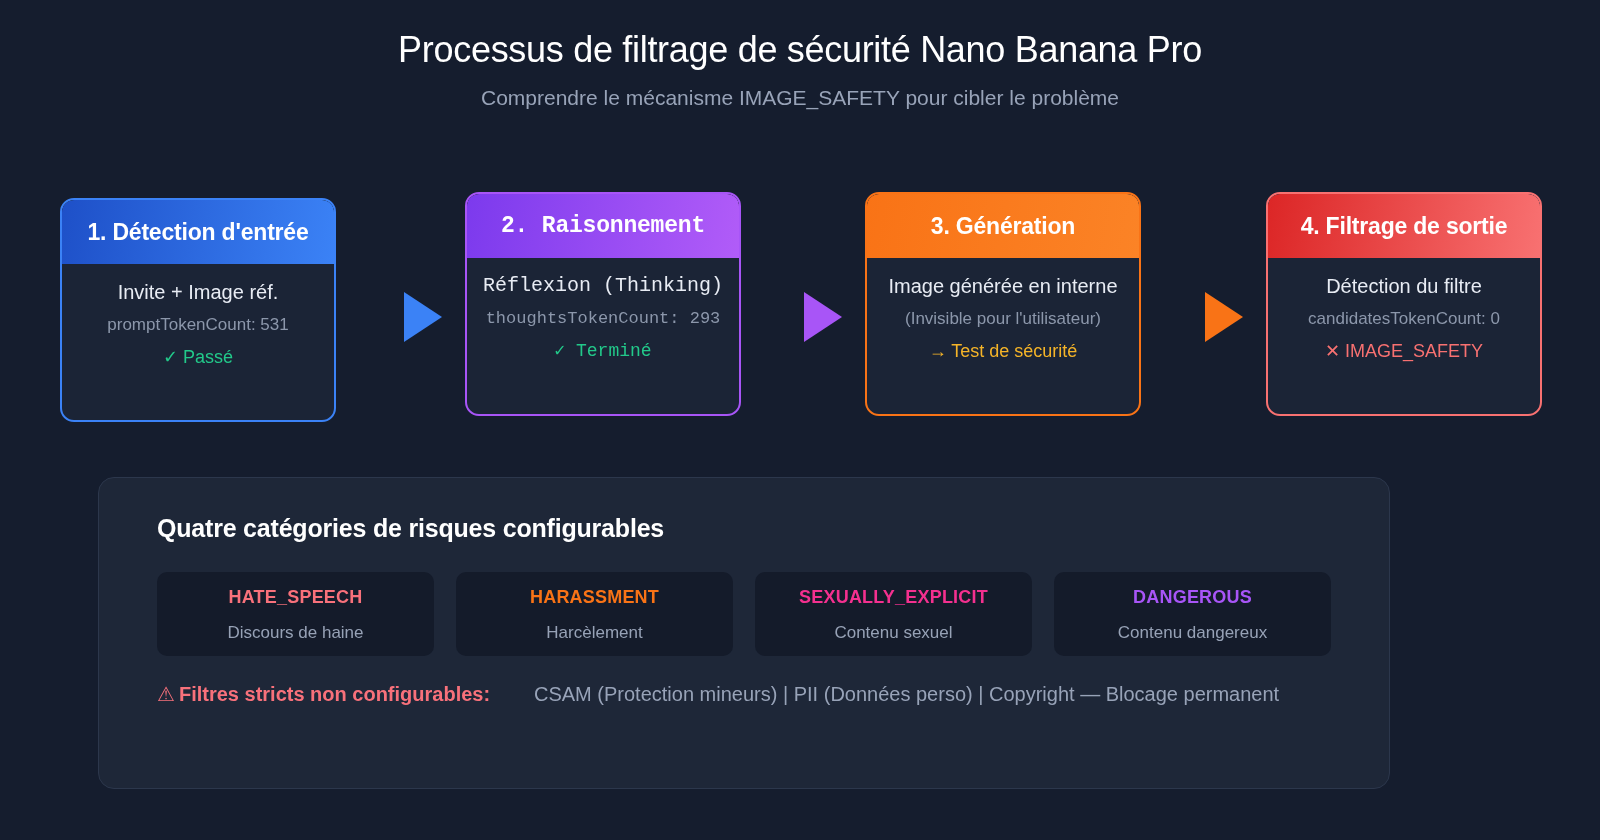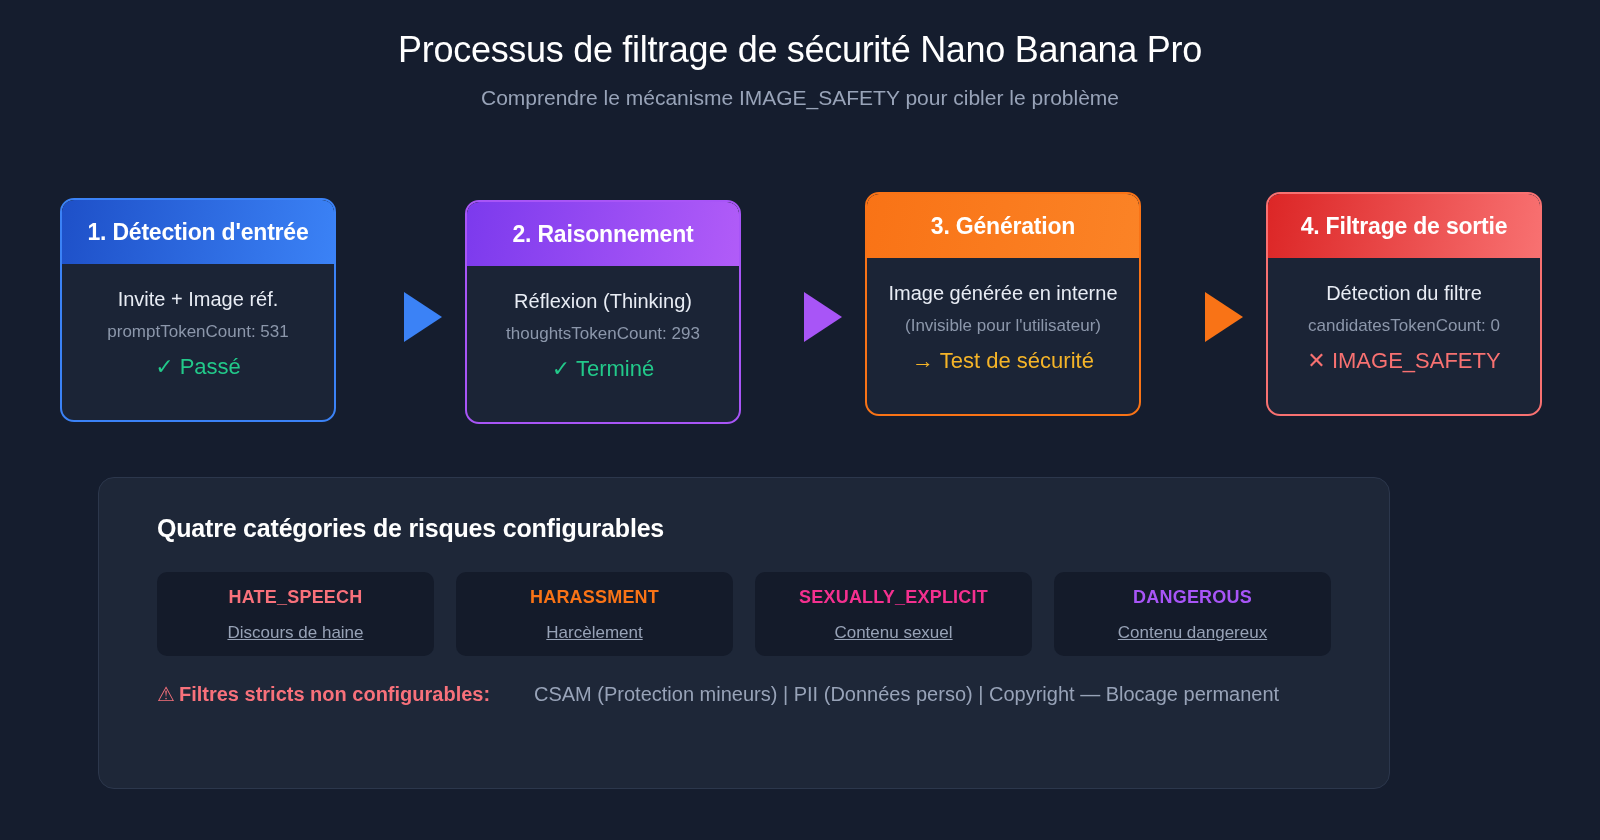--- a/index.html
+++ b/index.html
@@ -52,21 +52,21 @@
     height: 224px;
     border-radius: 14px;
     border: 2px solid #7dd3fc;
     background: #1b2436;
     box-sizing: border-box;
     overflow: hidden;
     display: flex;
     flex-direction: column;
   }
   .stage-card.c1 { left: 60px;   top: 6px;  border-color: #3b82f6; }
-  .stage-card.c2 { left: 465px;  top: 8px;  border-color: #a855f7; }
+  .stage-card.c2 { left: 465px;  top: 0px;  border-color: #a855f7; font-family: Liberation Mono, monospace; }
   .stage-card.c3 { left: 865px;  top: 0px;  border-color: #f97316; }
   .stage-card.c4 { left: 1266px; top: 0px;  border-color: #f87171; }
 
   .stage-head {
     height: 64px;
     display: flex;
     align-items: center;
     justify-content: center;
     border-radius: 12px 12px 0 0;
     flex: 0 0 auto;
@@ -82,37 +82,37 @@
   .c2 .stage-head { background: linear-gradient(100deg, #7c3aed 0%, #b15cf8 100%); }
   .c3 .stage-head { background: linear-gradient(100deg, #f97316 0%, #fb8326 100%); }
   .c4 .stage-head { background: linear-gradient(100deg, #dc2626 0%, #f87171 100%); text-align: right; }
 
   .stage-body {
     flex: 1 1 auto;
     display: flex;
     flex-direction: column;
     align-items: center;
     justify-content: flex-start;
-    padding-top: 24px;
+    padding-top: 17px;
     gap: 13px;
   }
   .stage-main {
     font-size: 20px;
     color: #e8ecf4;
     white-space: nowrap;
     line-height: 1.1;
   }
   .stage-meta {
     font-size: 17px;
     color: #8c97ab;
     white-space: nowrap;
     line-height: 1.1;
   }
   .stage-status {
-    font-size: 22px;
+    font-size: 18px;
     white-space: nowrap;
     line-height: 1.1;
   }
   .status-pass   { color: #22c98a; }
   .status-warn   { color: #f5b428; }
   .status-fail   { color: #f87171; }
 
   
   .arrow {
     position: absolute;
@@ -177,21 +177,20 @@
     font-weight: bold;
     letter-spacing: 0.2px;
     white-space: nowrap;
     line-height: 1;
   }
   .risk-desc {
     font-size: 17px;
     color: #97a2b6;
     white-space: nowrap;
     line-height: 1;
-    text-decoration: underline;
   }
 
   
   .strict-line {
     position: relative;
     margin-top: 26px;
     height: 28px;
   }
   .strict-label {
     position: absolute;

